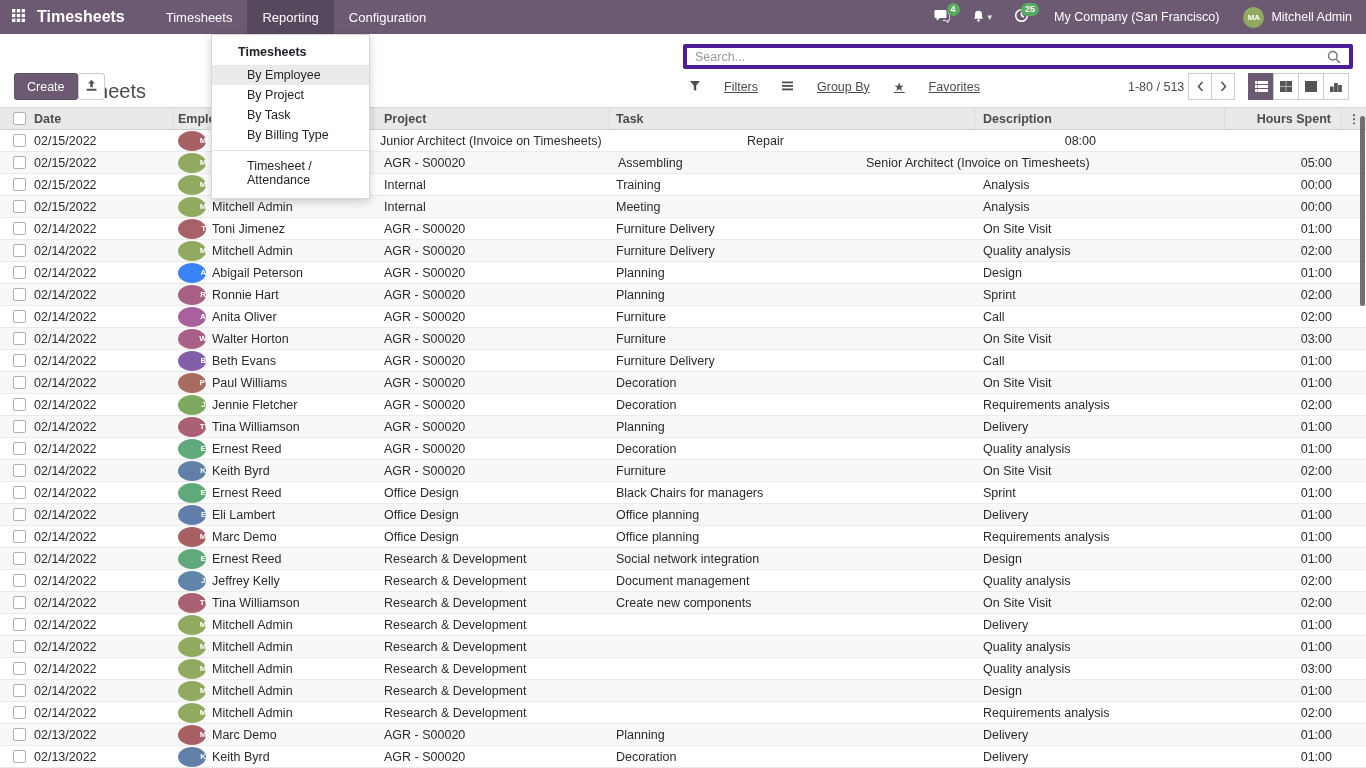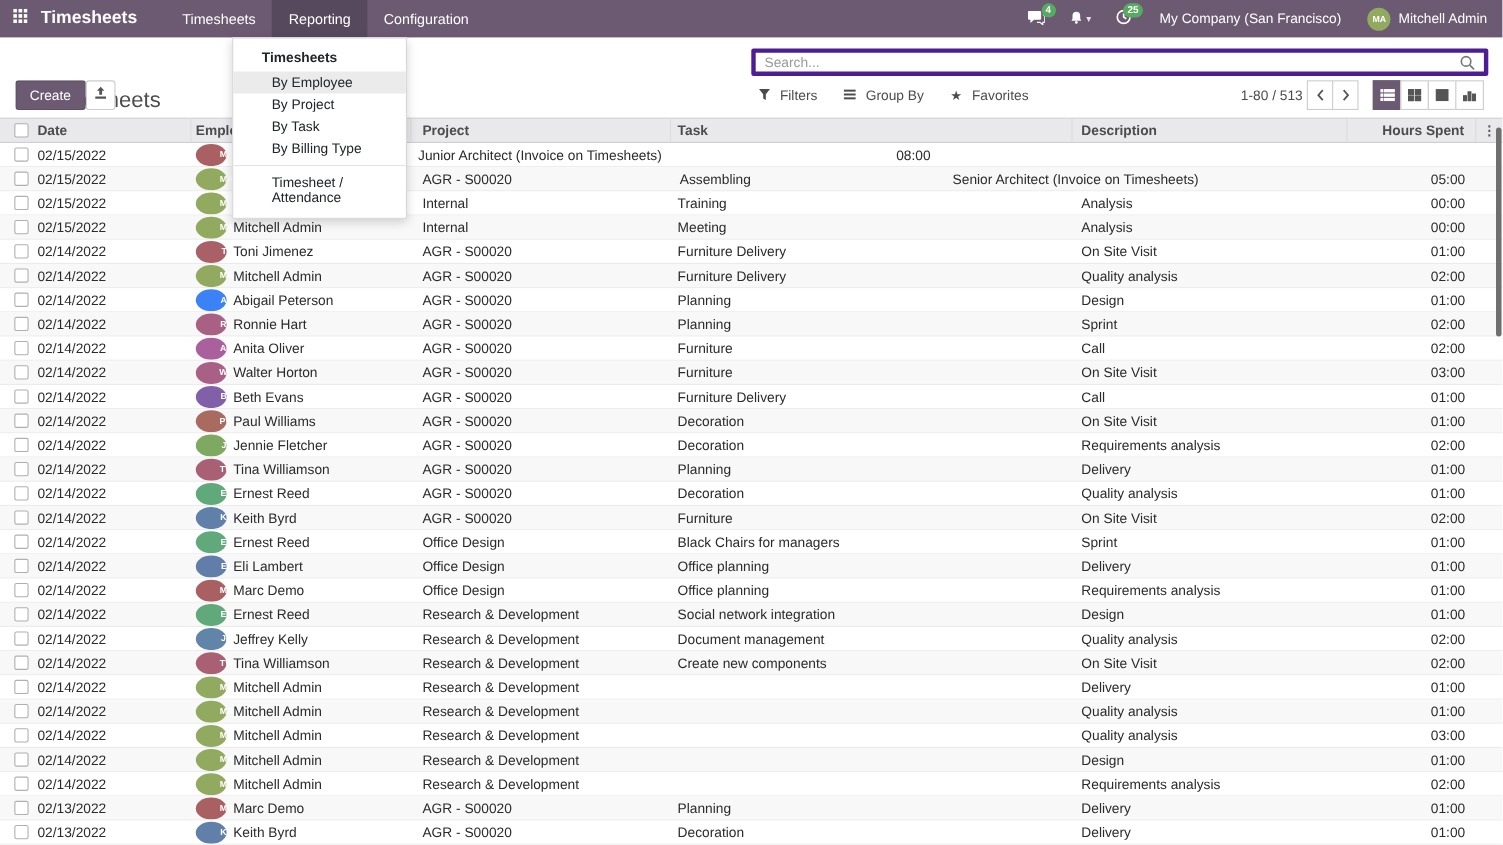--- a/index.html
+++ b/index.html
@@ -33,21 +33,21 @@
   .search-box input::placeholder { color:#9a9a9a; }
   .search-icon-wrap { padding:0 8px; display:flex; align-items:center; cursor:pointer; }
 
   .actions { position:absolute; top:73px; left:14px; display:flex; gap:0; }
   .btn-create { background:var(--brand,#6b5a72); color:#fff; border:1px solid rgba(0,0,0,.12);
     border-radius:3px; font-size:12.5px; padding:0 12px; height:27px; cursor:pointer; font-family:inherit; }
   .btn-export { width:27px; height:27px; background:#fff; border:1px solid #ccc; border-radius:3px;
     display:flex; align-items:center; justify-content:center; cursor:pointer; }
 
   .filter-bar { position:absolute; top:73px; left:690px; height:27px; display:flex; align-items:center; gap:24px; }
-  .fb-item { display:flex; align-items:flex-start; gap:9px; font-size:12.5px; color:#4c4c4c; cursor:pointer; }
+  .fb-item { display:flex; align-items:flex-start; gap:24px; font-size:12.5px; color:#4c4c4c; cursor:pointer;text-decoration:underline; }
   .fb-star { font-size:12px; color:#4c4c4c; }
 
   .pager-text { position:absolute; top:80px; left:1128px; font-size:12.5px; color:#4c4c4c; }
   .pager-btns { position:absolute; top:73px; left:1188px; display:flex; }
   .pager-btn { width:24px; height:27px; background:#fff; border:1px solid #ccc;
     display:flex; align-items:center; justify-content:center; cursor:pointer; }
   .pager-btn + .pager-btn { margin-left:-1px; }
 
   .view-switcher { position:absolute; top:73px; left:1248px; display:flex; }
   .vs-btn { width:26px; height:27px; background:#fff; border:1px solid #ccc;
@@ -270,20 +270,21 @@
     <div class="tr">
     <div class="td col-cb">
         <span class="cb"></span>
       </div>
     <div class="td col-date">02/15/2022</div>
     <div class="td col-emp">
       <span class="avatar" style="background: rgb(169, 96, 98);">MD</span>
       <span>Marc Demo</span>
     </div>
     <div class="td col-task">Junior Architect (Invoice on Timesheets)</div>
+    <div class="td col-desc">Repair</div>
     <div class="td col-hours">08:00</div>
     <div class="td col-opt"></div>
   </div>
     <div class="tr striped">
     <div class="td col-cb">
         <span class="cb"></span>
       </div>
     <div class="td col-date">02/15/2022</div>
     <div class="td col-emp">
       <span class="avatar" style="background: rgb(146, 169, 96);">MA</span>

